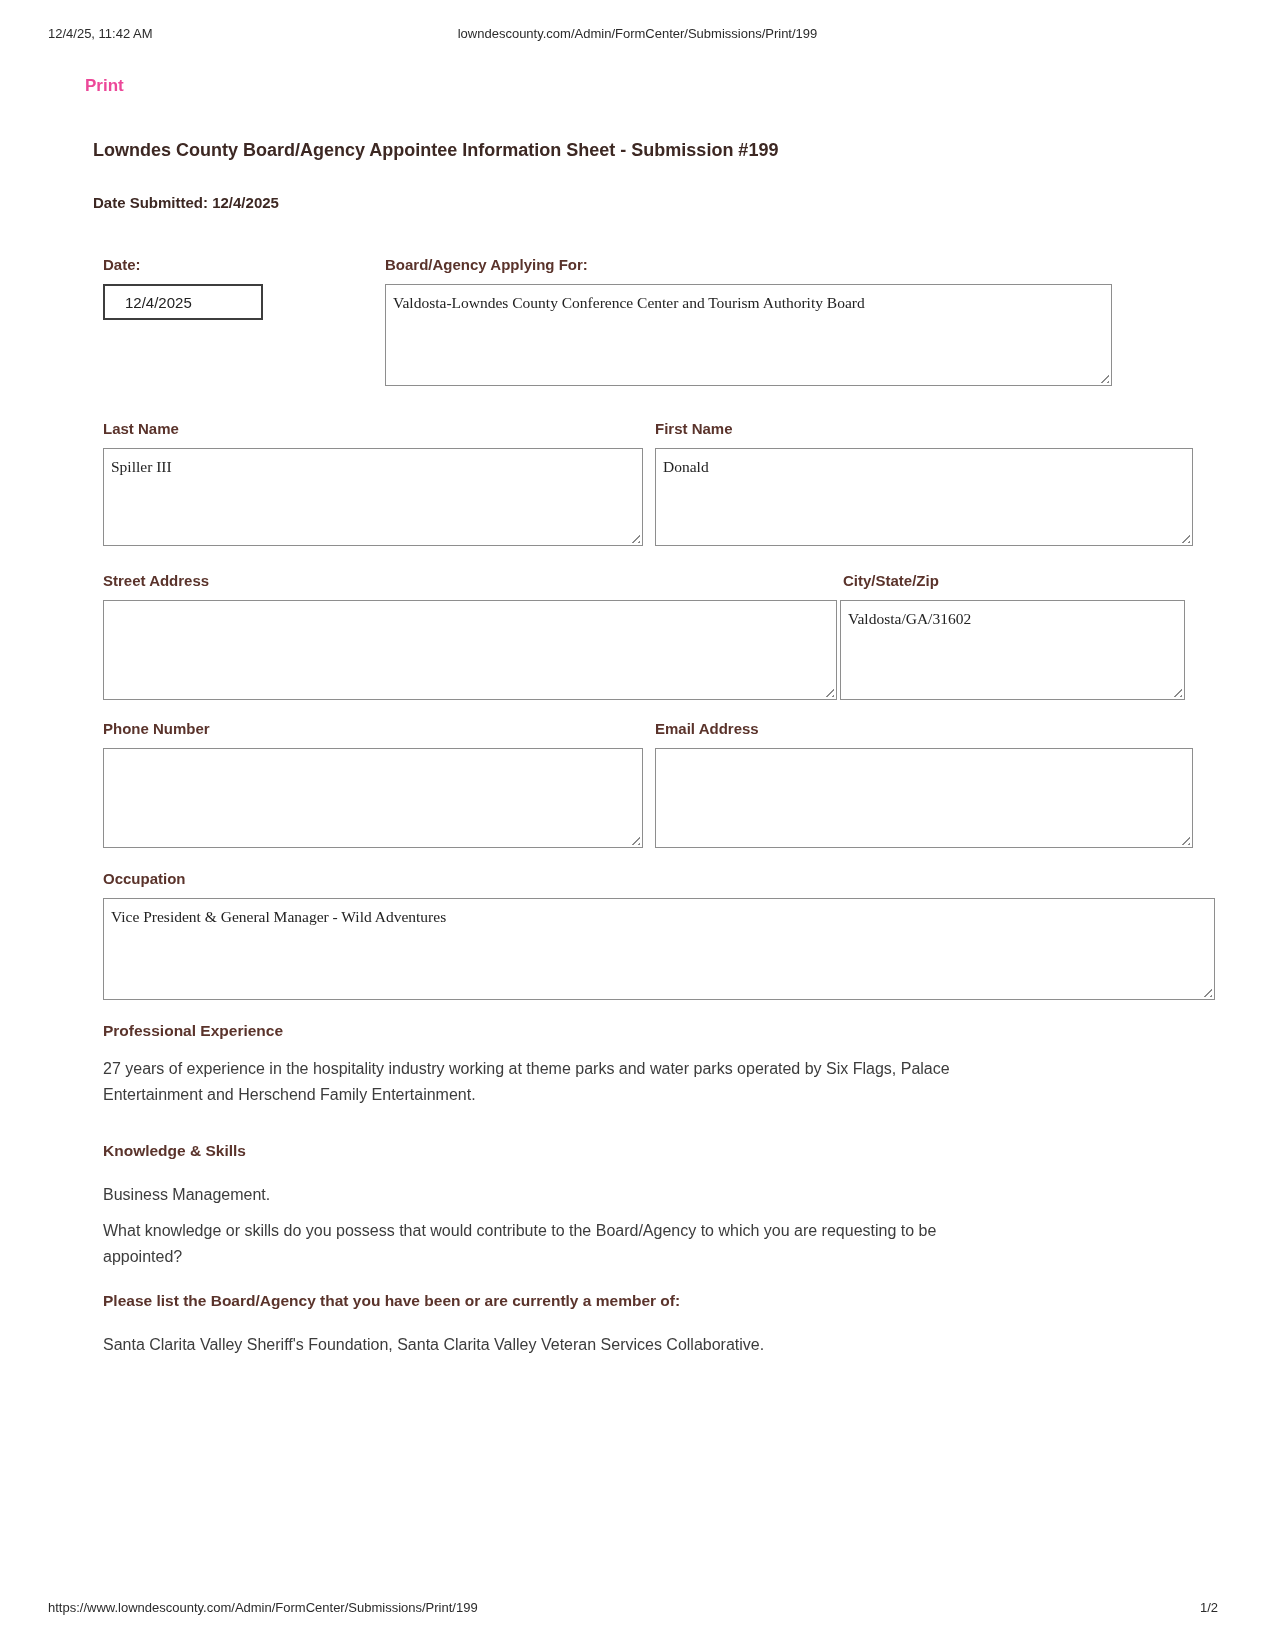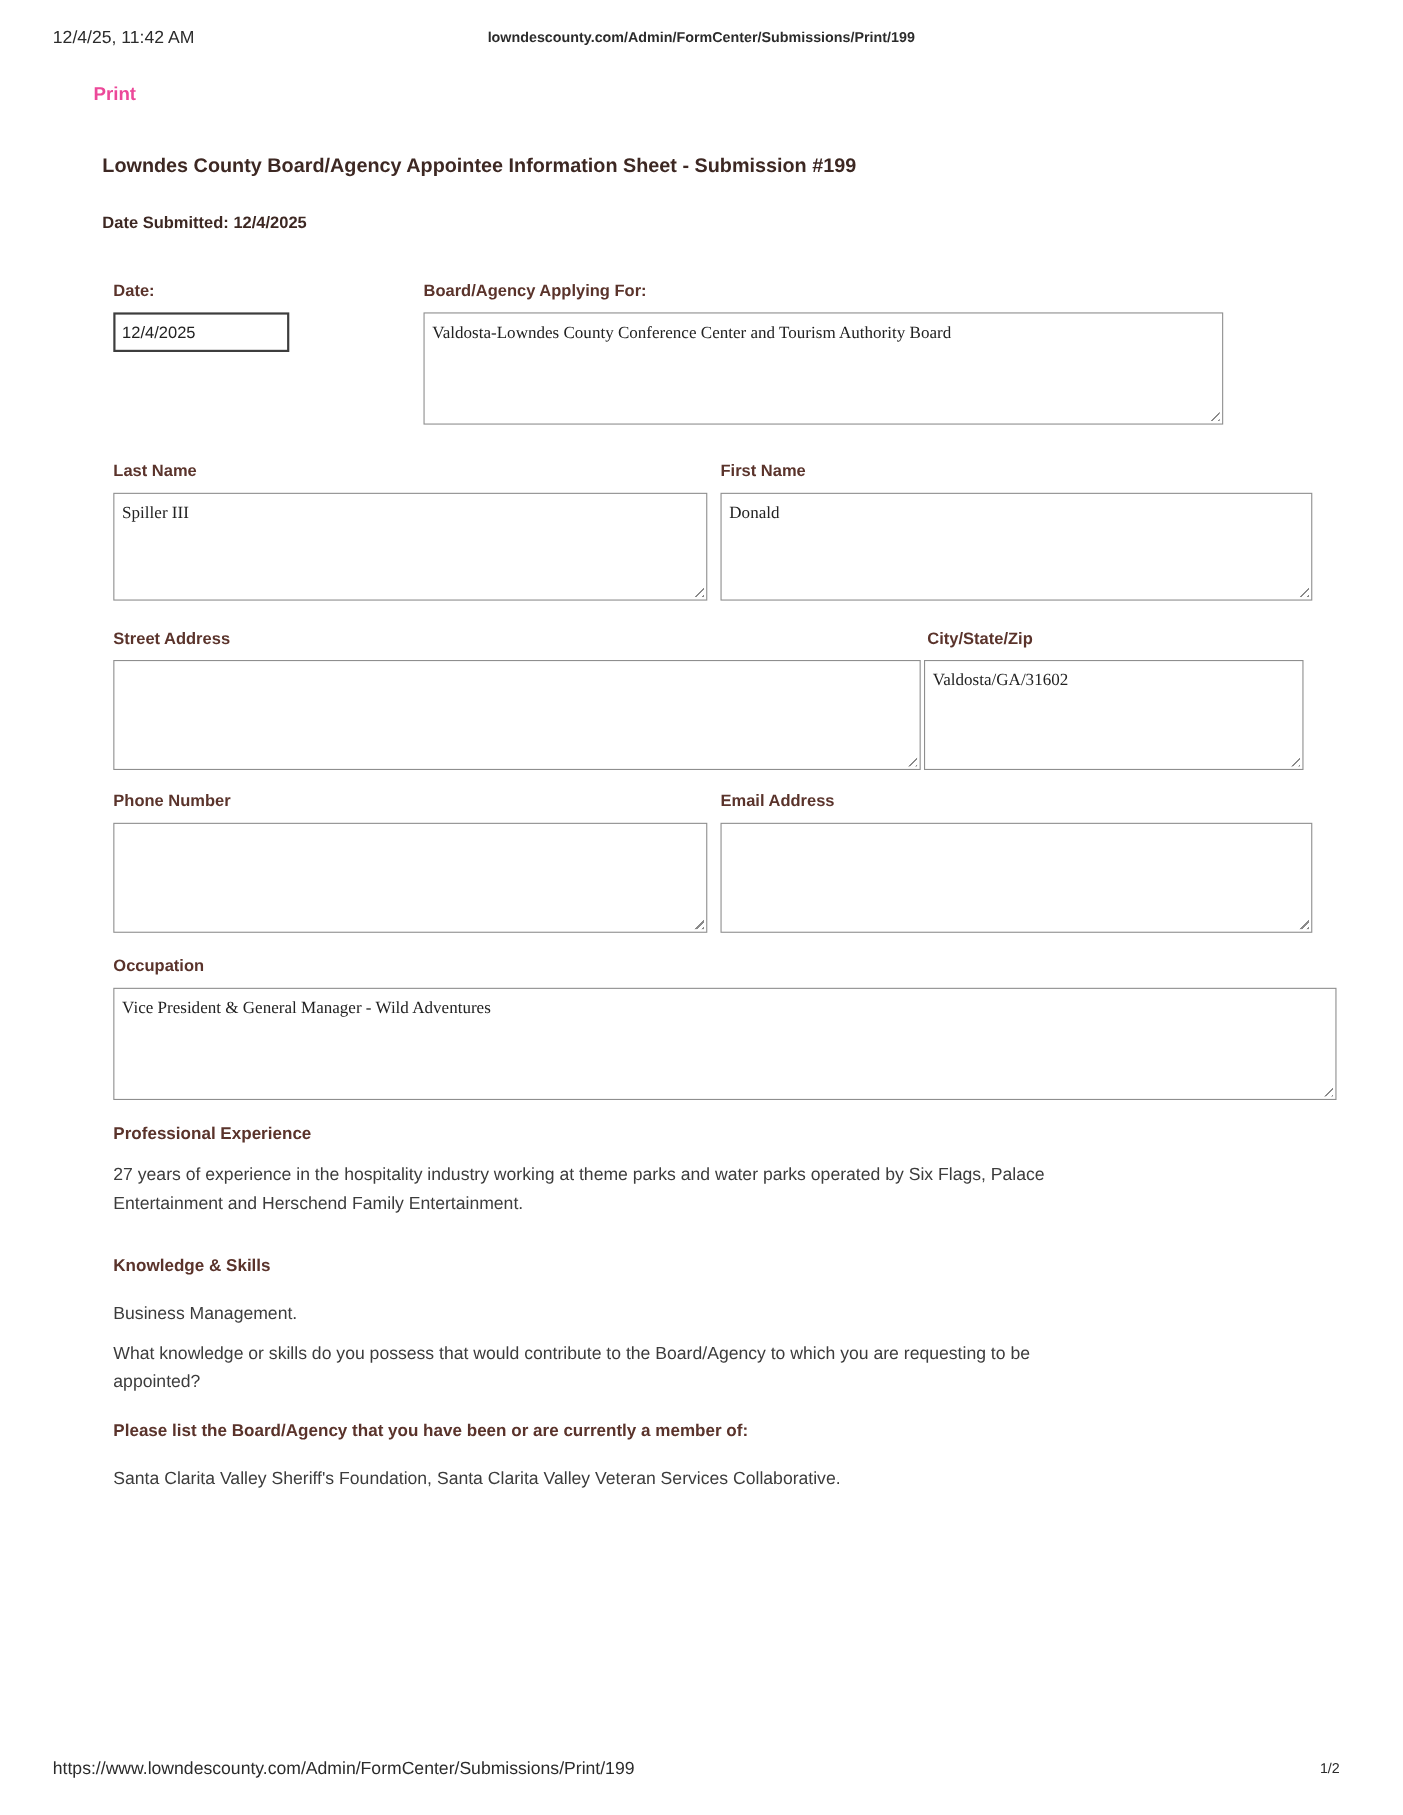--- a/index.html
+++ b/index.html
@@ -1,34 +1,34 @@
 <!DOCTYPE html>
 <html><head>
 <meta charset="utf-8">
 <style>
   html,body{margin:0;padding:0;}
   body{
     width:1275px;height:1650px;background:#ffffff;position:relative;
     font-family:"Liberation Sans", sans-serif;color:#3c3c3c;overflow:hidden;
   }
   
-  .phdr-left,.pftr-left{position:absolute;left:48px;font-size:16px;color:#2b2b2b;}
-  .phdr-center{position:absolute;left:50%;transform:translateX(-50%);font-size:13px;color:#2b2b2b;white-space:nowrap;font-weight:bold;}
+  .phdr-left,.pftr-left{position:absolute;left:48px;font-size:13px;color:#2b2b2b;}
+  .phdr-center{position:absolute;left:50%;transform:translateX(-50%);font-size:13px;color:#2b2b2b;white-space:nowrap;}
   .pftr-right{position:absolute;right:57px;font-size:13px;color:#2b2b2b;}
   
   .print-h{position:absolute;left:85px;top:76px;margin:0;font-size:17px;font-weight:bold;color:#ec4899;}
   .title{position:absolute;left:93px;top:140px;margin:0;font-size:18px;font-weight:bold;color:#3d2823;white-space:nowrap;}
   .datesub{position:absolute;left:93px;top:194px;font-size:15px;font-weight:bold;color:#3d2823;}
   .lbl{position:absolute;font-size:15px;font-weight:bold;color:#5a332b;white-space:nowrap;}
   .sec{position:absolute;left:103px;margin:0;font-size:15.5px;font-weight:bold;color:#5a332b;white-space:nowrap;}
   .body-text{position:absolute;left:103px;margin:0;font-size:16px;line-height:26px;color:#3c3c3c;white-space:pre-line;max-width:1060px;}
   
   .date-input{
     position:absolute;box-sizing:border-box;border:2px solid #3d3d3d;background:#fff;
-    font-family:"Liberation Sans", sans-serif;font-size:15px;color:#222;padding:2px 6px;outline:none;
+    font-family:"Liberation Sans", sans-serif;font-size:15px;color:#222;padding:2px 20px;outline:none;
   }
   .ta-wrap{position:absolute;}
   .ta{
     position:absolute;left:0;top:0;width:100%;height:100%;box-sizing:border-box;
     border:1px solid #8e8e8e;background:#fff;resize:none;outline:none;overflow:hidden;
     font-family:Liberation Serif, serif;font-size:15.5px;color:#222;padding:8px 7px;line-height:20px;
   }
   .grip{
     position:absolute;right:3px;bottom:3px;width:11px;height:11px;
     background:repeating-linear-gradient(135deg,#8a8a8a 0 1.6px,transparent 1.6px 4.6px);

